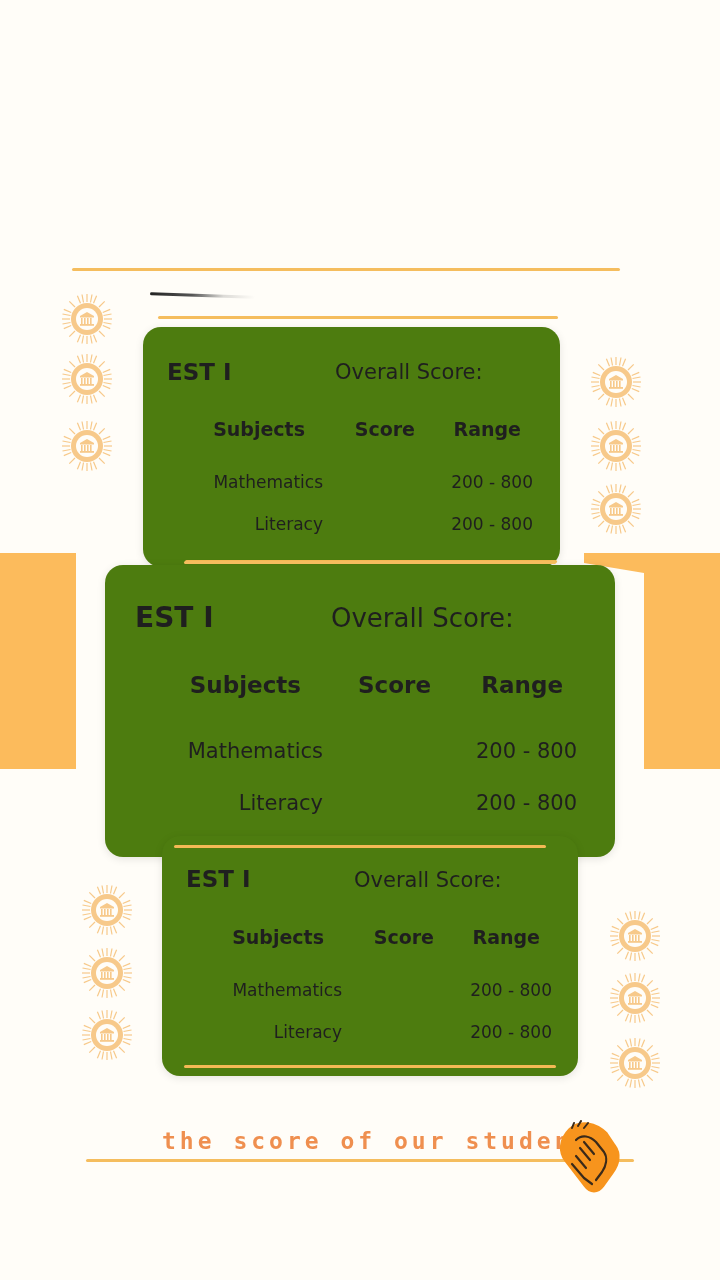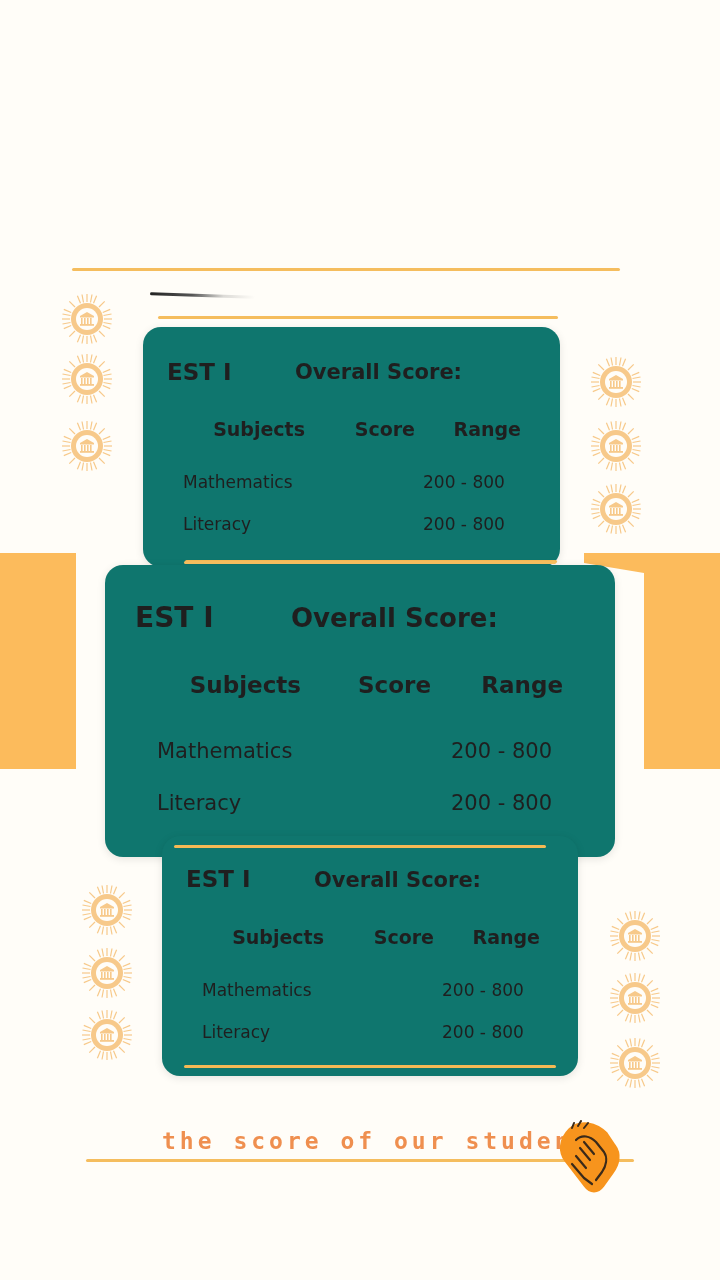--- a/index.html
+++ b/index.html
@@ -8,27 +8,27 @@
     background:#fffdf8;
     font-family:"DejaVu Sans", sans-serif;
     color:#1f1f1f;
   }
   .abs { position:absolute; }
   .hline { position:absolute; height:3px; background:#f5bd5e; border-radius:2px; }
   .orange-block { position:absolute; background:#fcbb5c; }
   .smudge { position:absolute; height:3px; background:linear-gradient(90deg,#222 0%,#555 40%,rgba(80,80,80,0.2) 70%,transparent 100%); border-radius:3px; transform:rotate(2deg); }
 
   .card {
-    position:absolute; background:#0f766e; border-radius:18px;
+    position:absolute; background:#4d7c0f; border-radius:18px;
     box-shadow:0 2px 8px rgba(0,0,0,0.10);
   }
   .card .title { position:absolute; font-weight:bold; }
-  .card .overall { position:absolute; font-weight:bold; }
+  .card .overall { position:absolute; font-weight:normal;margin-left:40px; }
   .card .hdr { position:absolute; font-weight:bold; text-align:right; }
-  .card .cell { position:absolute; text-align:left; }
+  .card .cell { position:absolute; text-align:right; }
   .card .accent { position:absolute; height:3px; background:#f5b955; border-radius:2px; }
 
   .seal { position:absolute; width:52px; height:52px; }
 
   .footer-text {
     position:absolute; left:162px; top:1128px;
     font-family:"DejaVu Sans Mono", monospace; font-weight:bold;
     font-size:23px; letter-spacing:4px; color:#ef8f4f;
   }
 </style>

